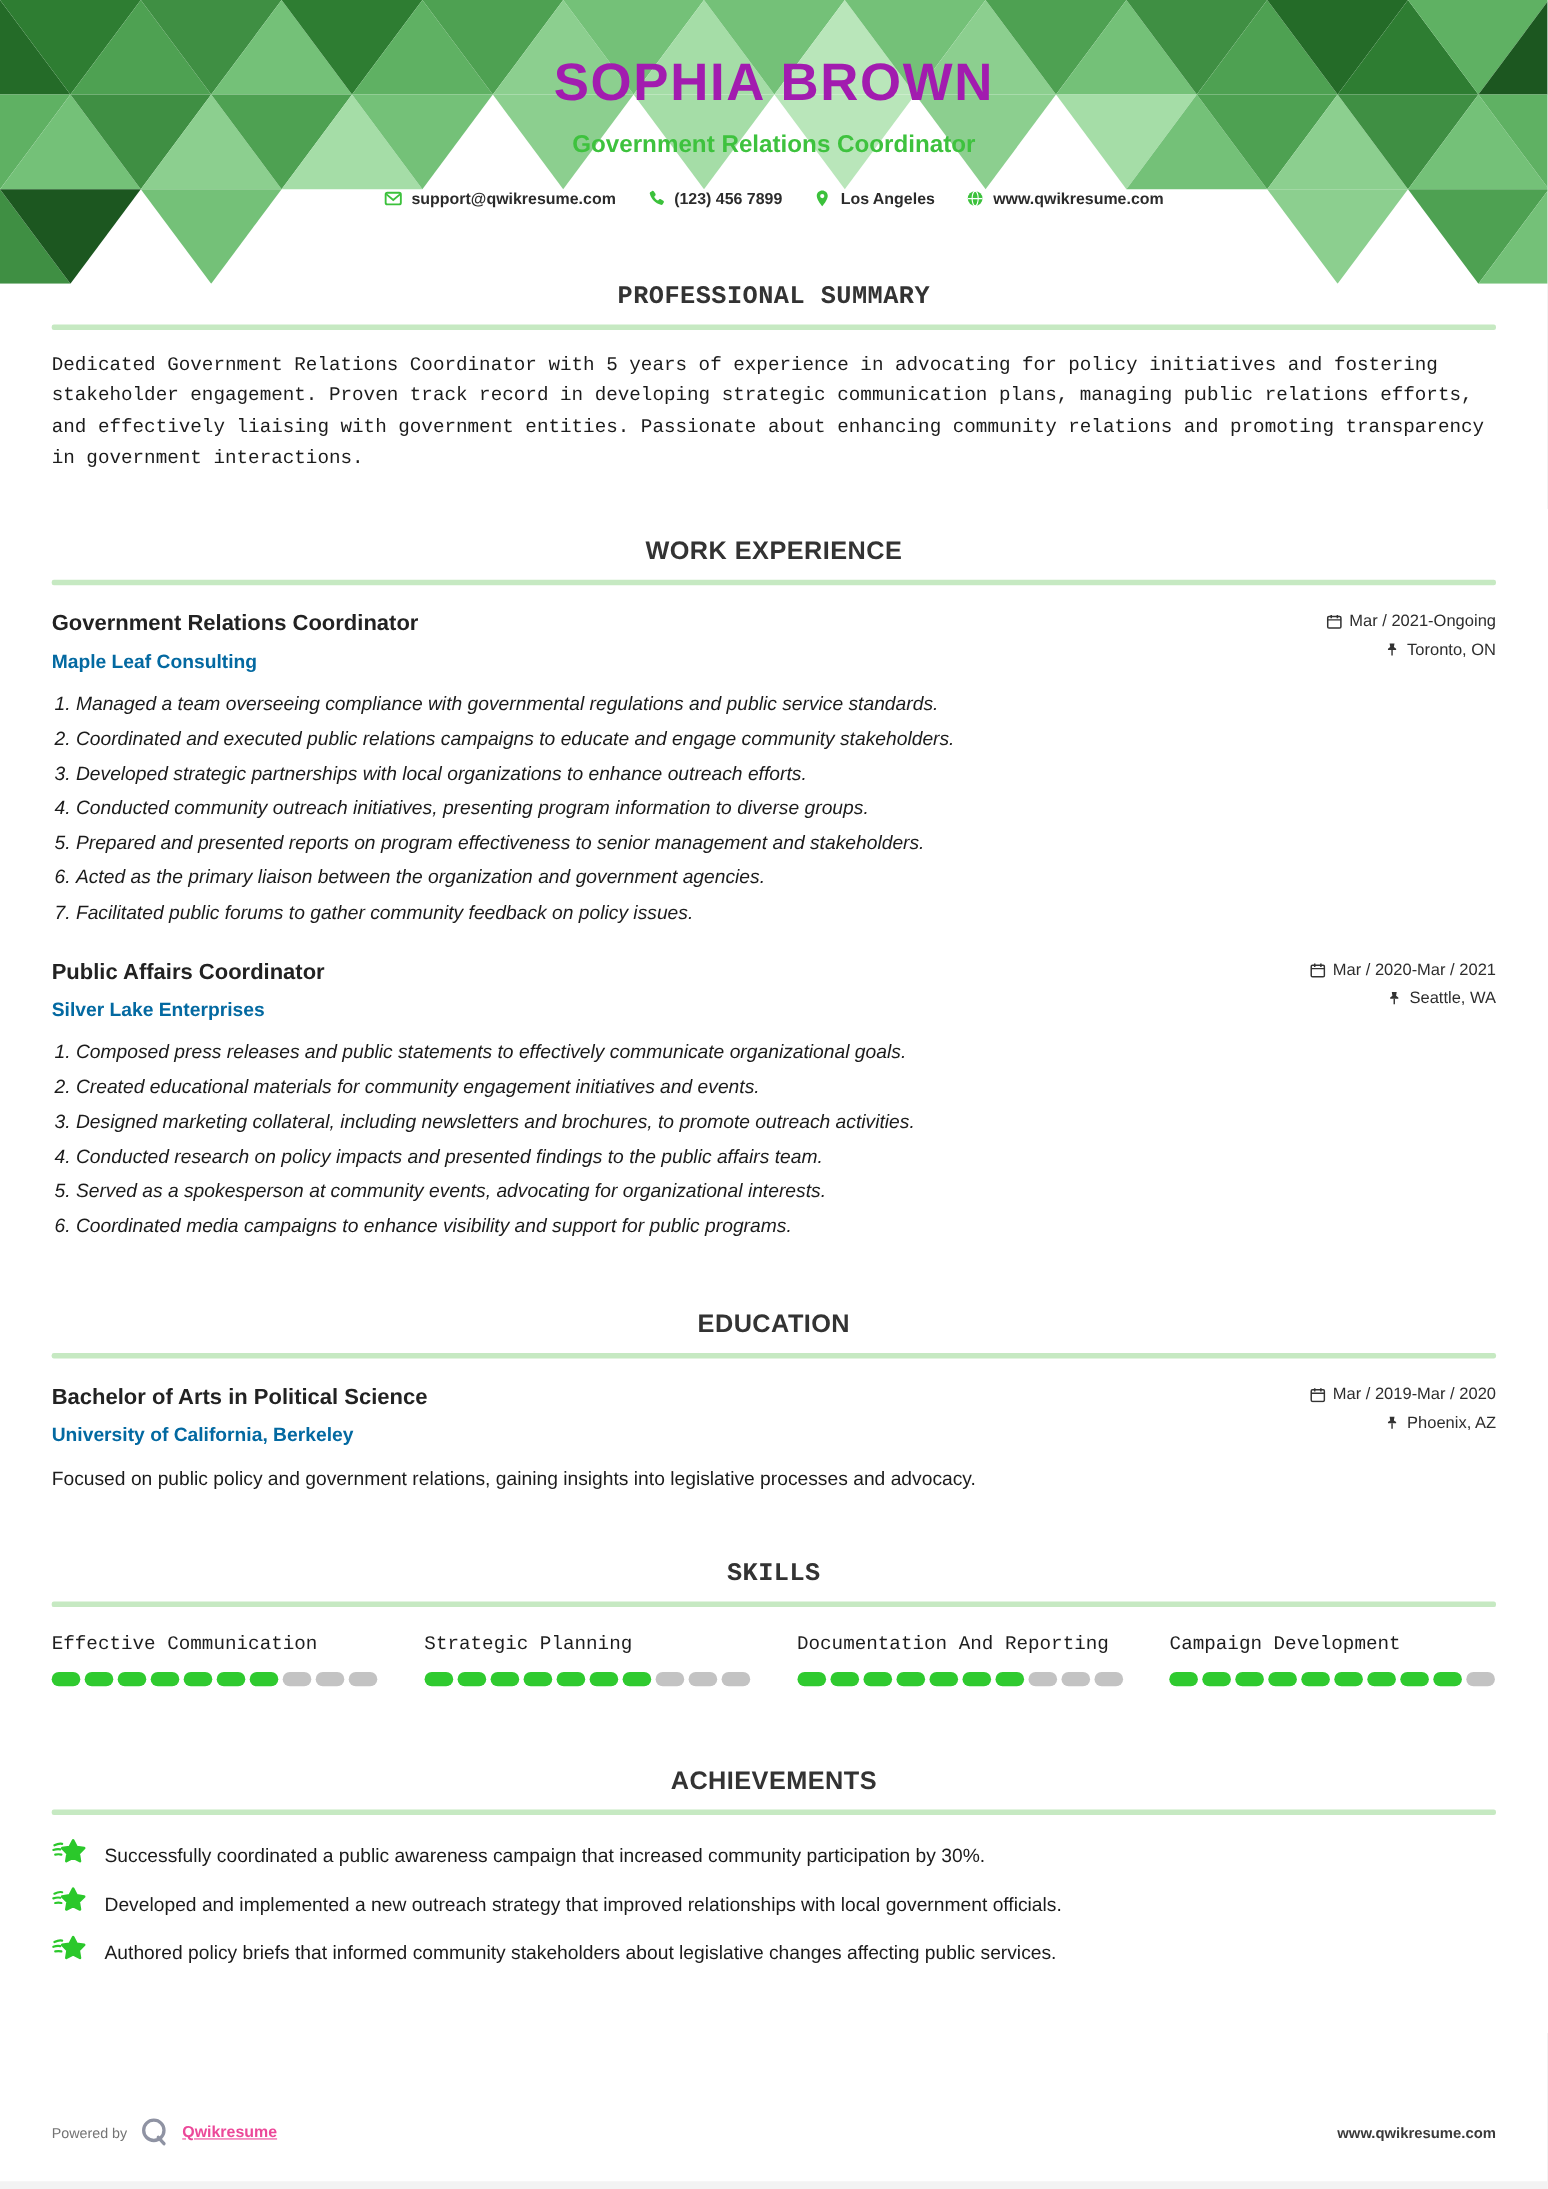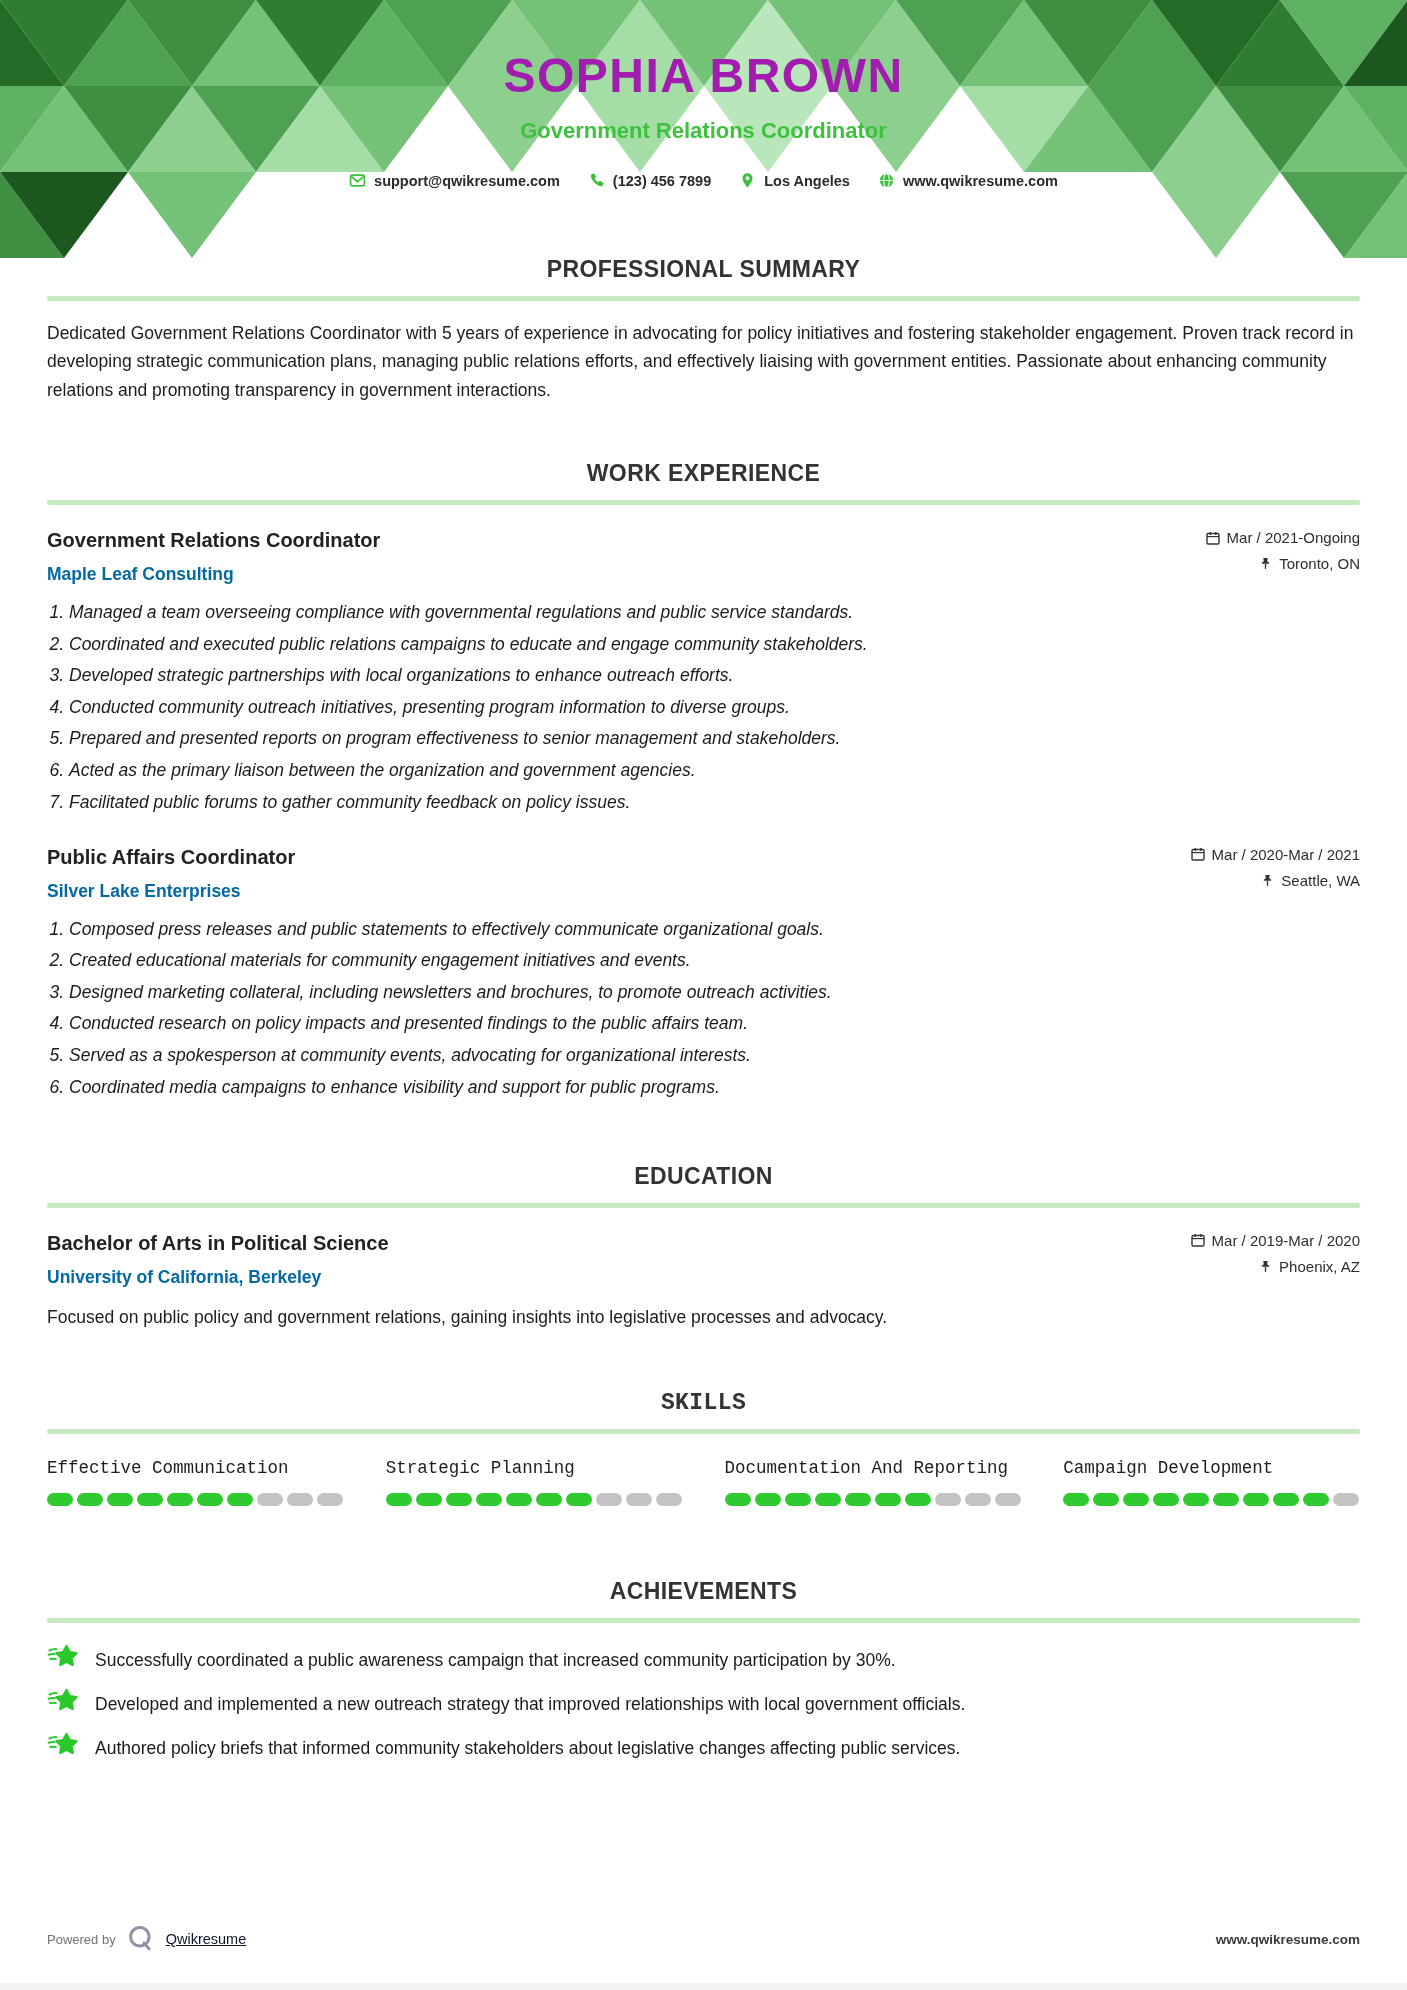--- a/index.html
+++ b/index.html
@@ -20,21 +20,21 @@
   .contact-item { display:flex; align-items:center; gap:8px; font-size:14.5px;
     font-weight:700; color:#2b2b2b; cursor:pointer; }
   .contact-item svg { flex:0 0 auto; }
 
   
   main { padding:0 47px; }
   .section-heading { text-align:center; font-size:23px; font-weight:700; color:#333;
     letter-spacing:.4px; margin-bottom:13px; }
   .divider { height:5px; background:#c6e9c2; border-radius:2px; margin-bottom:18px; }
 
-  .sec-summary { margin-top:-2px; }
+  .sec-summary { margin-top:-2px;font-family:Liberation Mono, monospace; }
   .summary-text { font-size:17.5px; line-height:1.62; color:#1c1c1c; }
 
   .sec-experience { margin-top:56px; }
   .job { margin-top:24px; }
   .job + .job { margin-top:32px; }
   .job-head { display:flex; justify-content:space-between; align-items:flex-start; }
   .job-title { font-size:20px; font-weight:700; color:#222; }
   .job-company { font-size:17.5px; font-weight:700; color:#0369a1; margin-top:12px; }
   .job-meta { text-align:right; }
   .meta-line { display:flex; justify-content:flex-end; align-items:center; gap:7px;
@@ -57,21 +57,21 @@
   .ach-list { margin-top:22px; }
   .ach-item { display:flex; align-items:flex-start; gap:14px; margin-bottom:15px; }
   .ach-item svg { flex:0 0 auto; margin-top:-3px; }
   .ach-text { font-size:17.5px; color:#1b1b1b; line-height:1.45; padding-top:3px; }
 
   
   footer { position:absolute; left:47px; right:47px; bottom:36px;
     display:flex; justify-content:space-between; align-items:center; }
   .footer-left { display:flex; align-items:center; gap:10px; }
   .powered-by { font-size:13px; color:#737373; }
-  .brand-link { font-size:14.5px; color:#0f172a; text-decoration:underline; font-weight:400; cursor:pointer;text-align:right; }
+  .brand-link { font-size:14.5px; color:#ec4899; text-decoration:underline; font-weight:700; cursor:pointer;text-align:right; }
   .footer-site { font-size:13.5px; color:#3a3a3a; font-weight:700; }
   .bottom-strip { position:absolute; bottom:0; left:0; right:0; height:7px; background:#f3f3f3; }
 </style>
 </head>
 <body>
 
 <div class="page">
 
   <header class="hero">
     <svg class="mosaic" id="header-mosaic" width="1407" height="258" viewBox="0 0 1407 258">

